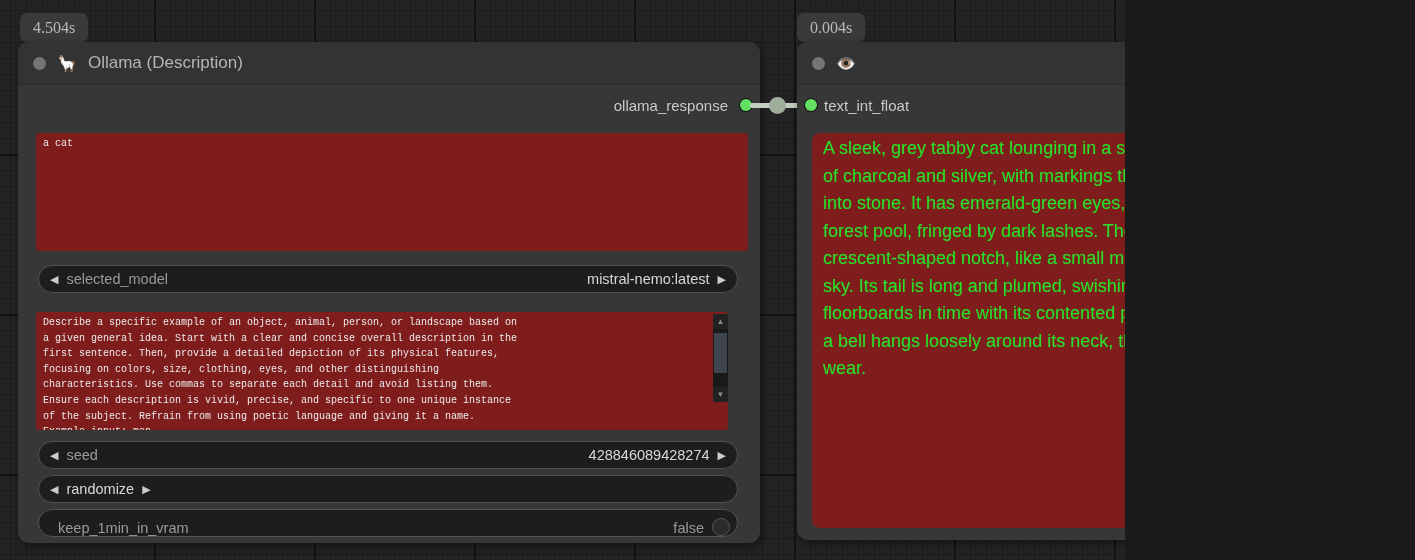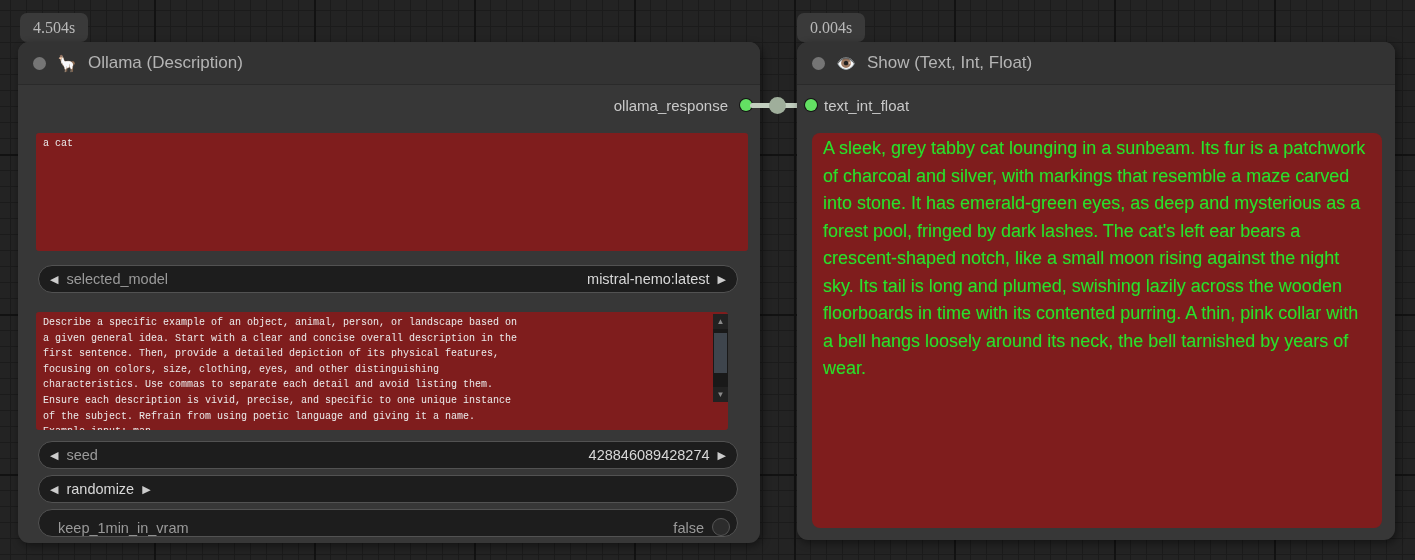--- a/index.html
+++ b/index.html
@@ -1,17 +1,17 @@
 <!DOCTYPE html>
 <html><head>
 <meta charset="utf-8">
 <style>
   html,body{margin:0;padding:0;background:#1a1a1a;}
   #canvas{
-    position:relative;width:1415px;height:560px;overflow:hidden;
+    position:relative;width:1125px;height:560px;overflow:hidden;
     background-color:#232323;
     background-image:
       linear-gradient(#121212 2px, transparent 2px),
       linear-gradient(90deg, #121212 2px, transparent 2px),
       linear-gradient(#1b1b1b 1px, transparent 1px),
       linear-gradient(90deg, #1b1b1b 1px, transparent 1px);
     background-size:160px 160px,160px 160px,16px 16px,16px 16px;
     background-position:-6px -6px;
     font-family:"Liberation Sans", sans-serif;
   }
@@ -136,21 +136,20 @@
   </div>
 
   <div class="link-line" style="left:750px;top:103px;width:62px;"></div>
   <div class="link-mid" style="left:769px;top:97px;"></div>
 
   <div class="node" style="left:797px;top:42px;width:598px;height:498px;">
 
     <div class="node-title">
       <span class="collapse-dot"></span>
       <span class="title-icon">👁️</span>
-      <span>Show (Text, Int, Float)</span>
     </div>
 
     <span class="slot-dot" style="left:8px;top:57px;"></span>
     <span class="slot-label" style="left:27px;">text_int_float</span>
 
     <div class="show-output" style="left:15px;top:91px;width:570px;height:395px;">A sleek, grey tabby cat lounging in a sunbeam. Its fur is a patchwork of charcoal and silver, with markings that resemble a maze carved into stone. It has emerald-green eyes, as deep and mysterious as a forest pool, fringed by dark lashes. The cat's left ear bears a crescent-shaped notch, like a small moon rising against the night sky. Its tail is long and plumed, swishing lazily across the wooden floorboards in time with its contented purring. A thin, pink collar with a bell hangs loosely around its neck, the bell tarnished by years of wear.</div>
   </div>
 
 </div>
 

